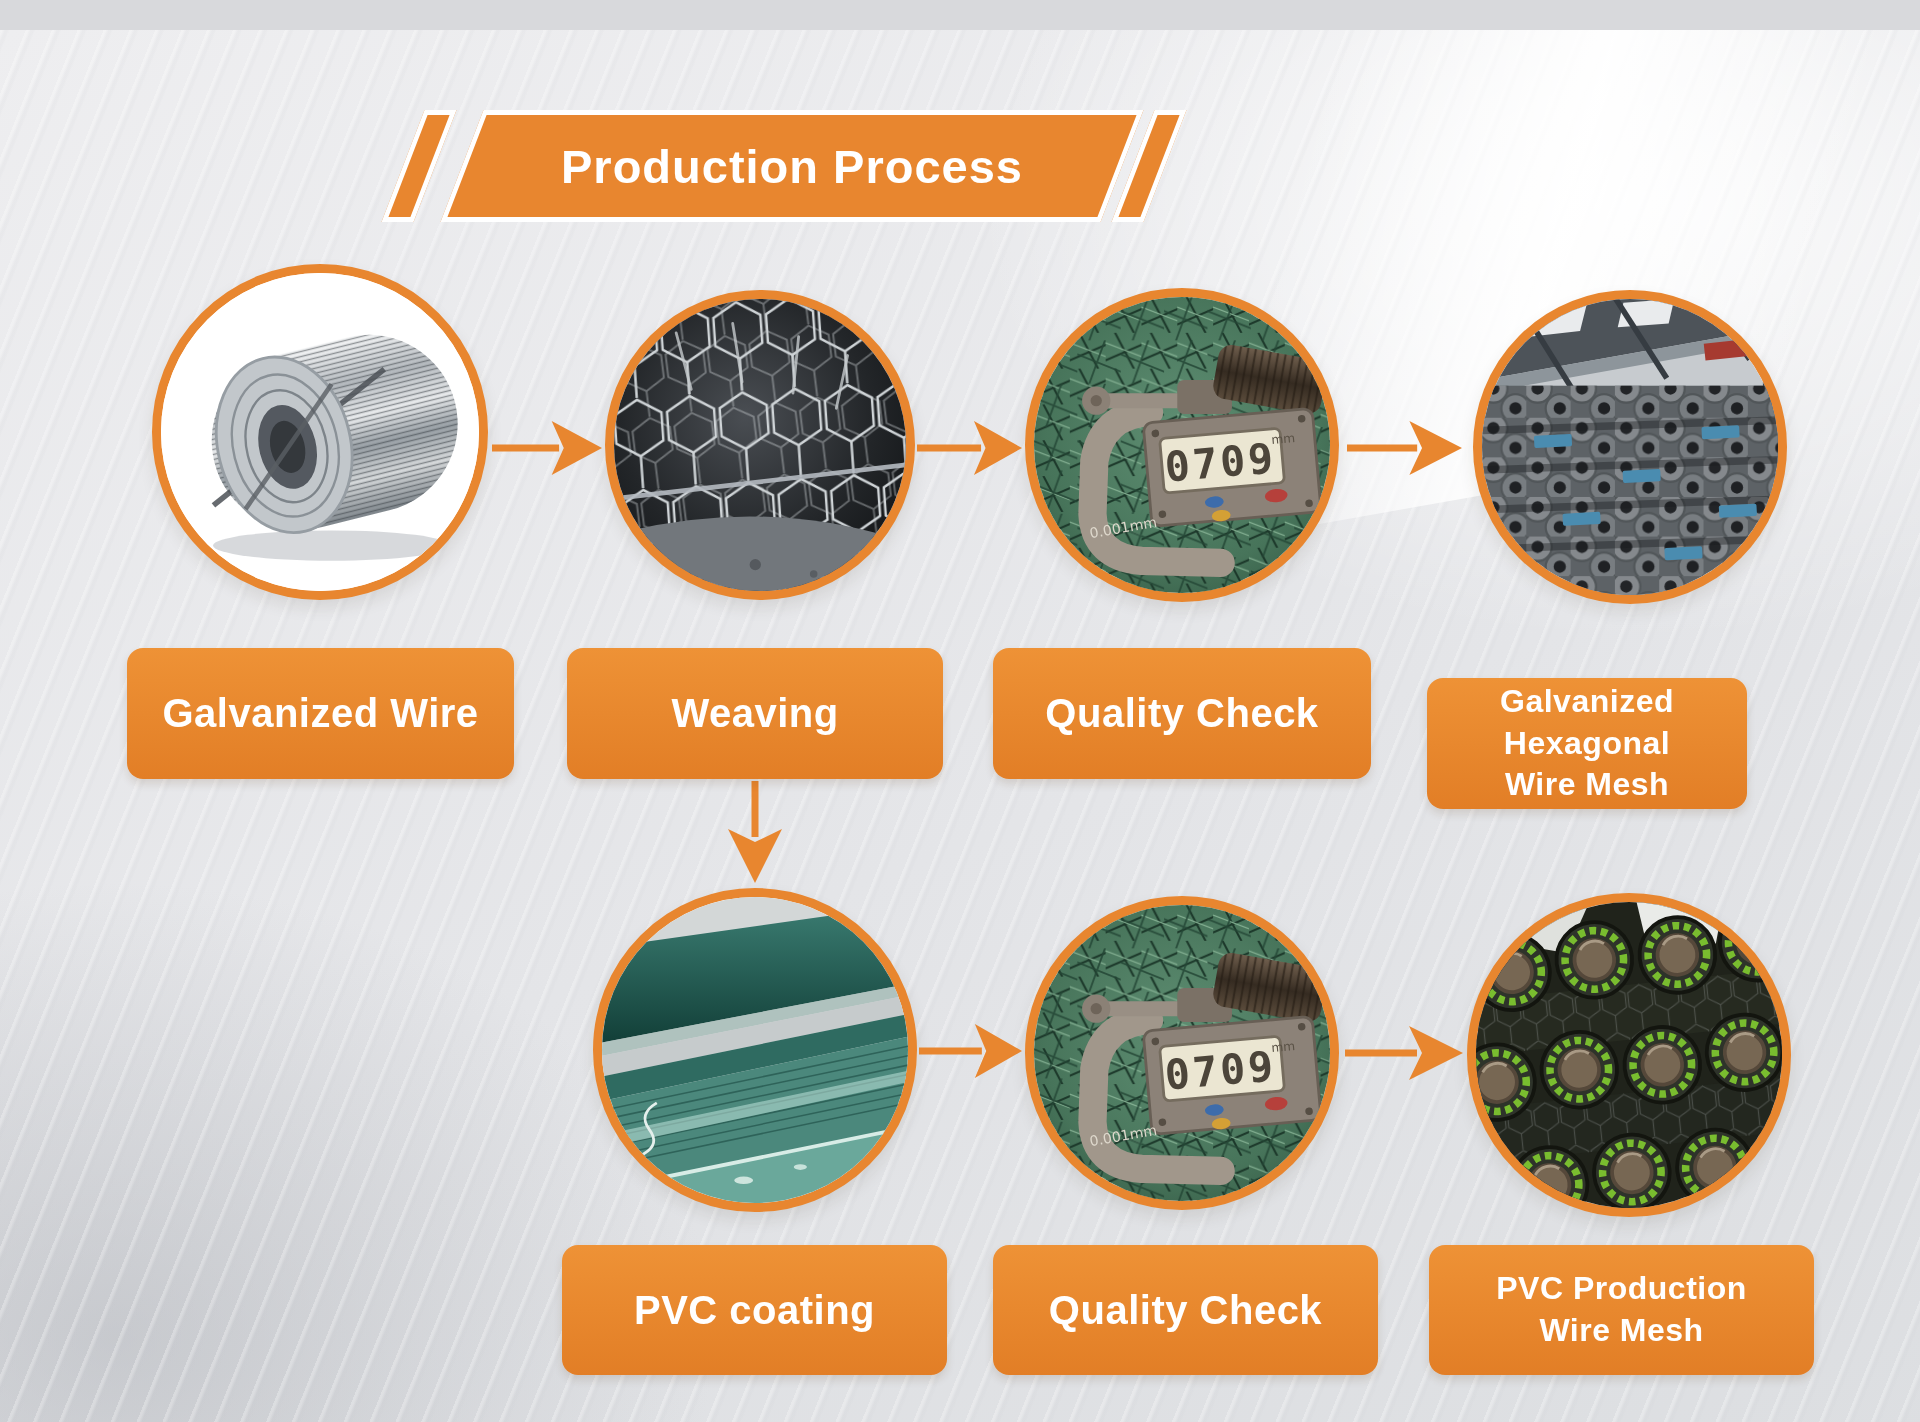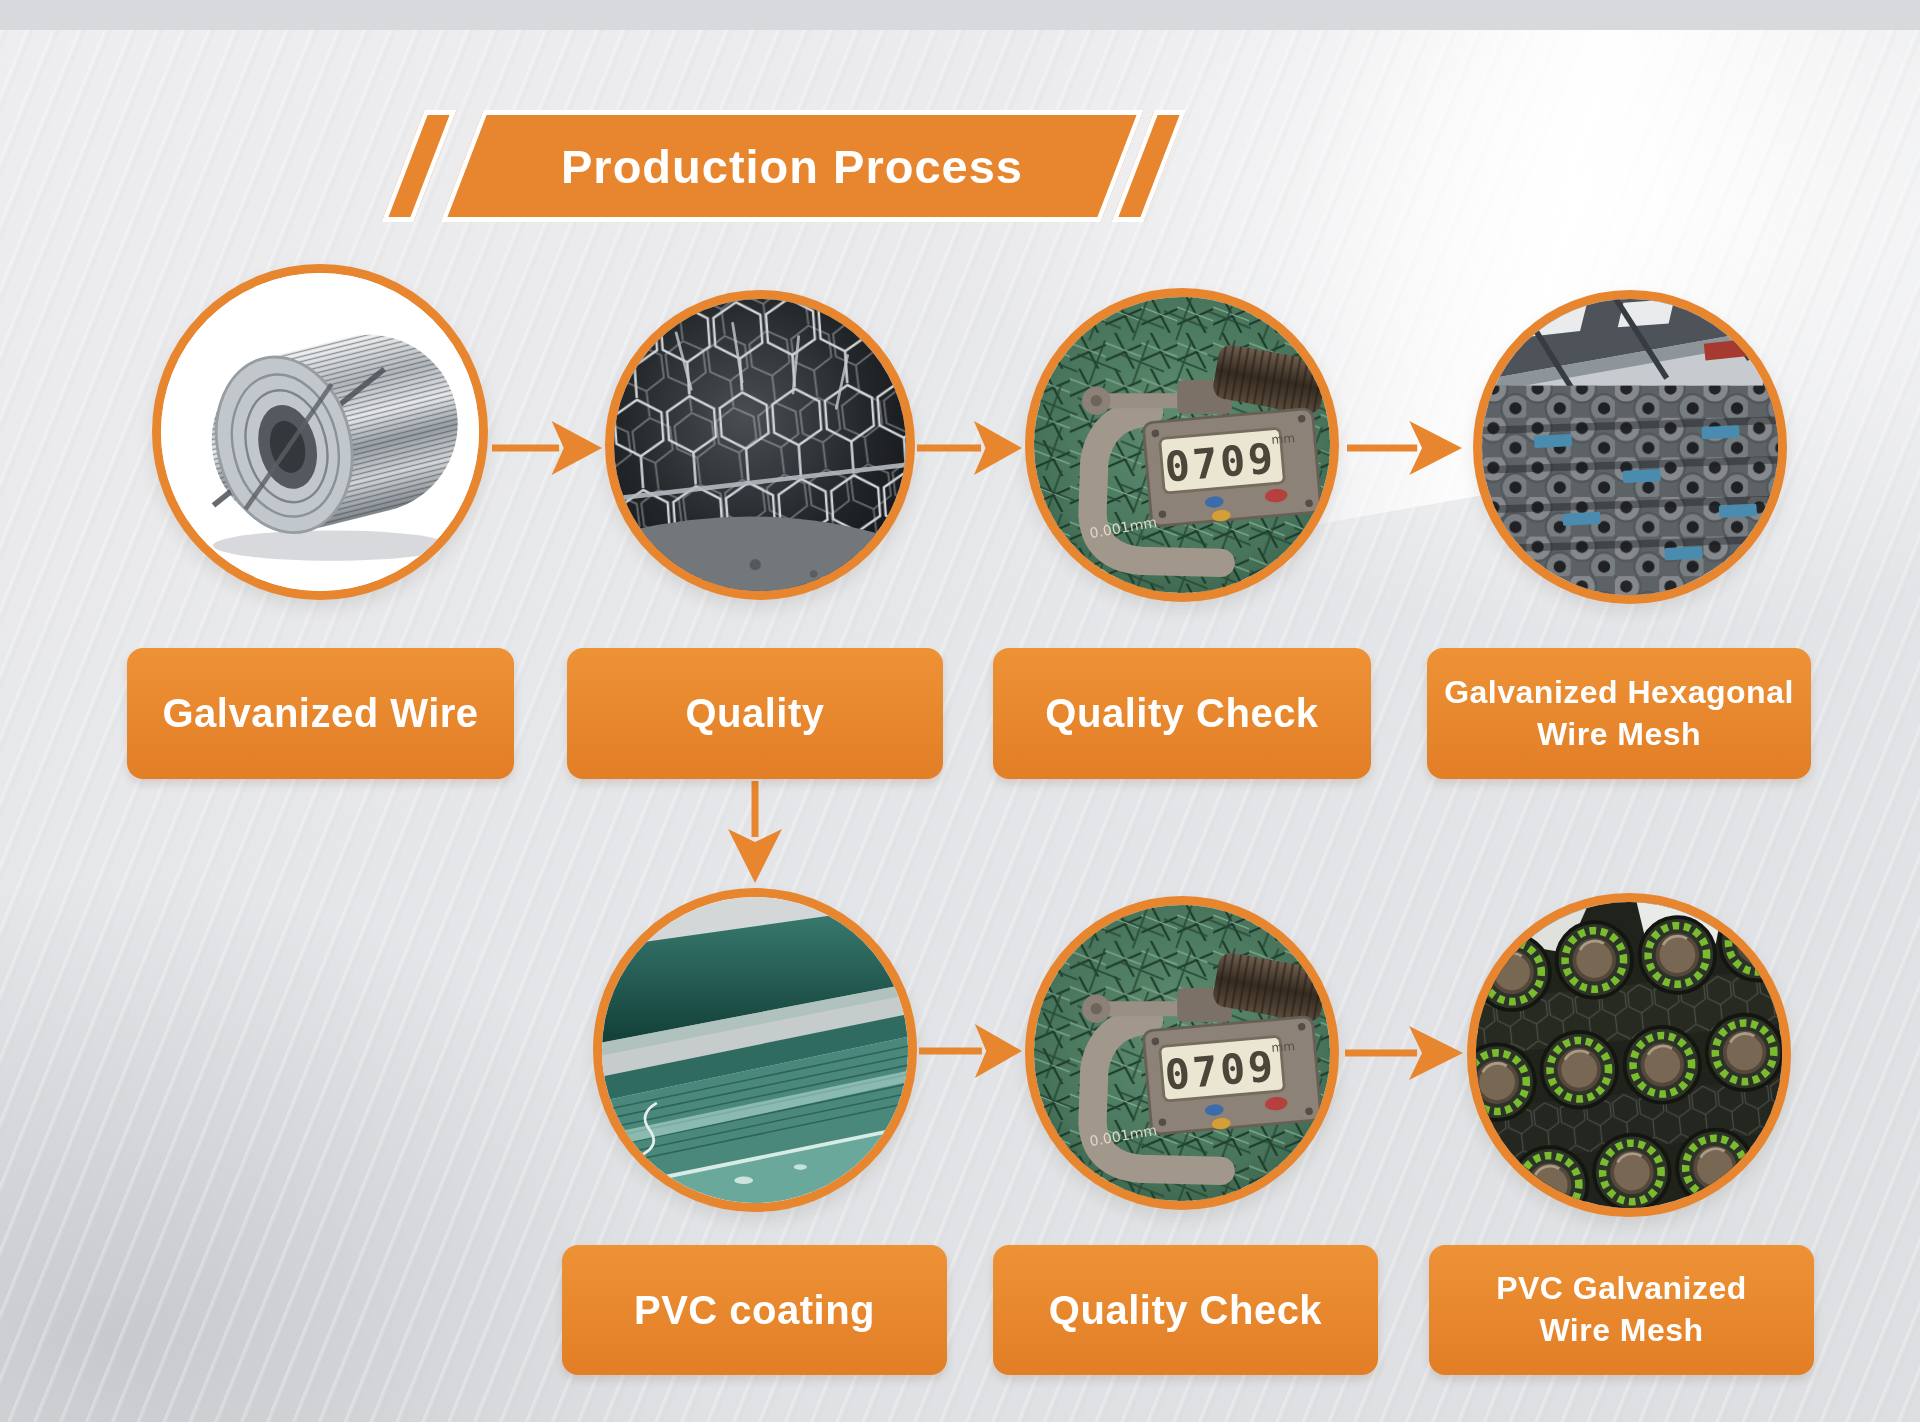--- a/index.html
+++ b/index.html
@@ -51,21 +51,21 @@
   #av{left:725px;top:751px;width:60px;height:104px;}
   
   .label{position:absolute;background:linear-gradient(#ee9236,#e27e26);
     border-radius:16px;color:#fff;font-weight:bold;text-align:center;
     display:flex;flex-direction:column;align-items:center;justify-content:center;
     font-size:40px;letter-spacing:.5px;box-shadow:0 5px 8px rgba(90,60,20,.14);}
   .label.two-line{font-size:32px;line-height:1.3;}
   #l1{left:127px;top:618px;width:387px;height:131px;}
   #l2{left:567px;top:618px;width:376px;height:131px;}
   #l3{left:993px;top:618px;width:378px;height:131px;}
-  #l4{left:1427px;top:618px;width:384px;height:131px;}
+  #l4{left:1427px;top:648px;width:320px;height:131px;}
   #l5{left:562px;top:1215px;width:385px;height:130px;}
   #l6{left:993px;top:1215px;width:385px;height:130px;}
   #l7{left:1429px;top:1215px;width:385px;height:130px;}
   :root{--accent:#E8862F;}
 </style>
 </head>
 <body>
 
 <div class="canvas">
   <div class="bg-texture"></div>
@@ -359,32 +359,32 @@
     <svg viewBox="0 0 60 104" preserveAspectRatio="none">
       <line x1="30" y1="0" x2="30" y2="56" stroke="#E8862F" stroke-width="7"></line>
       <polygon points="3,48 30,102 57,48 30,61" fill="#E8862F"></polygon>
     </svg>
   </div>
 
   <div class="label" id="l1">
     <span>Galvanized Wire</span>
   </div>
   <div class="label" id="l2">
-    <span>Quality</span>
+    <span>Weaving</span>
   </div>
   <div class="label" id="l3">
     <span>Quality Check</span>
   </div>
   <div class="label two-line" id="l4">
     <span>Galvanized Hexagonal</span>
     <span>Wire Mesh</span>
   </div>
   <div class="label" id="l5">
     <span>PVC coating</span>
   </div>
   <div class="label" id="l6">
     <span>Quality Check</span>
   </div>
   <div class="label two-line" id="l7">
-    <span>PVC Galvanized</span>
+    <span>PVC Production</span>
     <span>Wire Mesh</span>
   </div>
 </div>
 
 </body></html>

